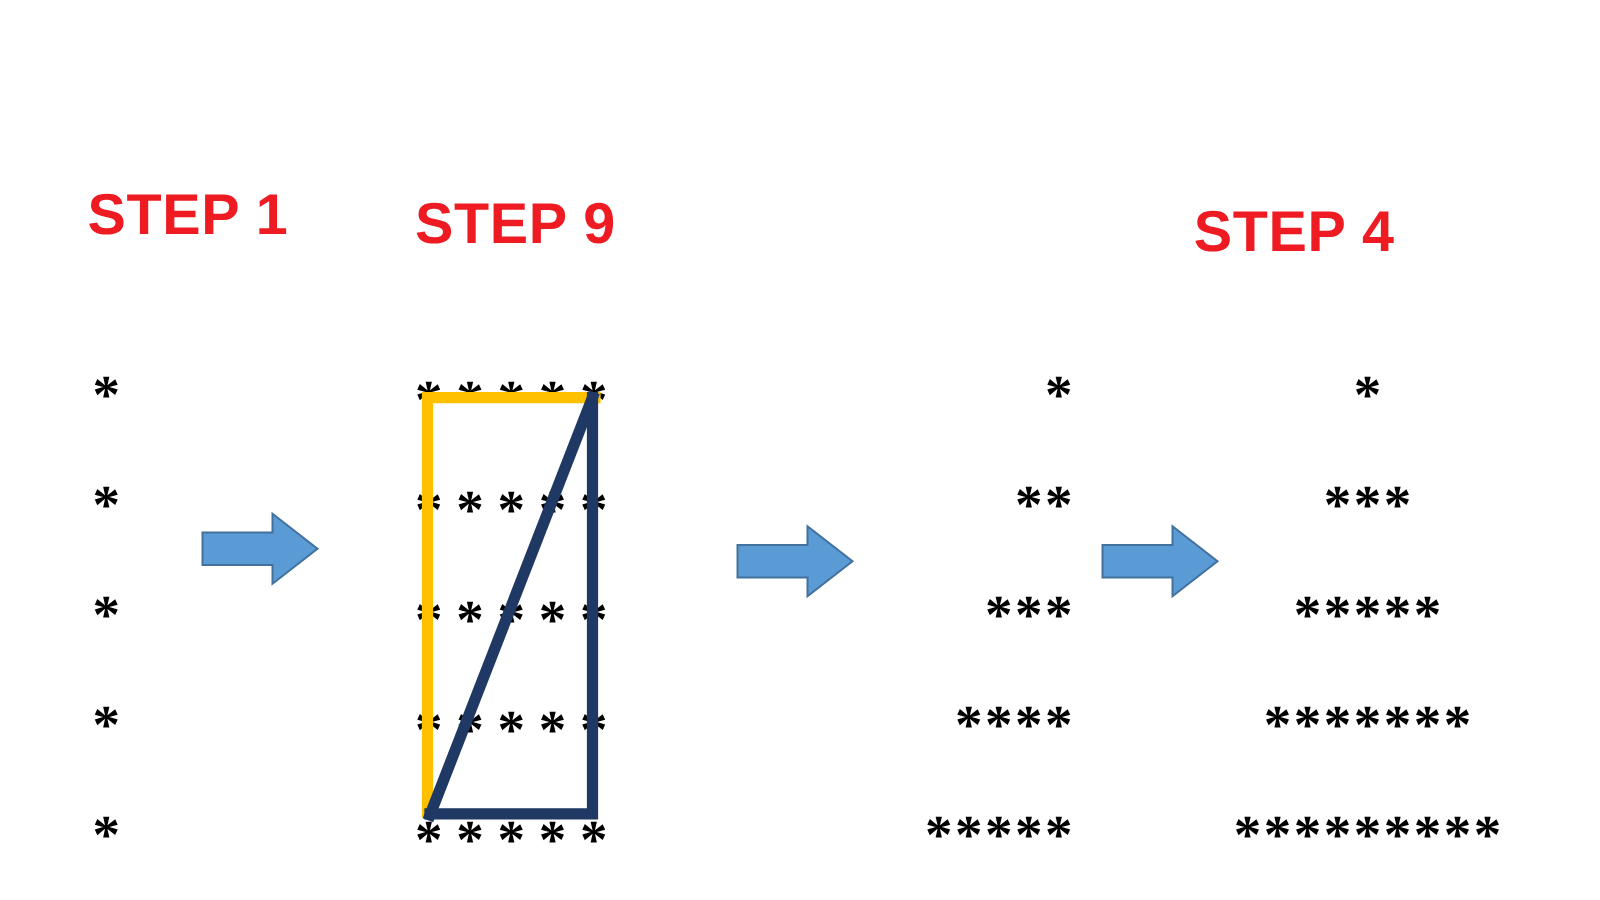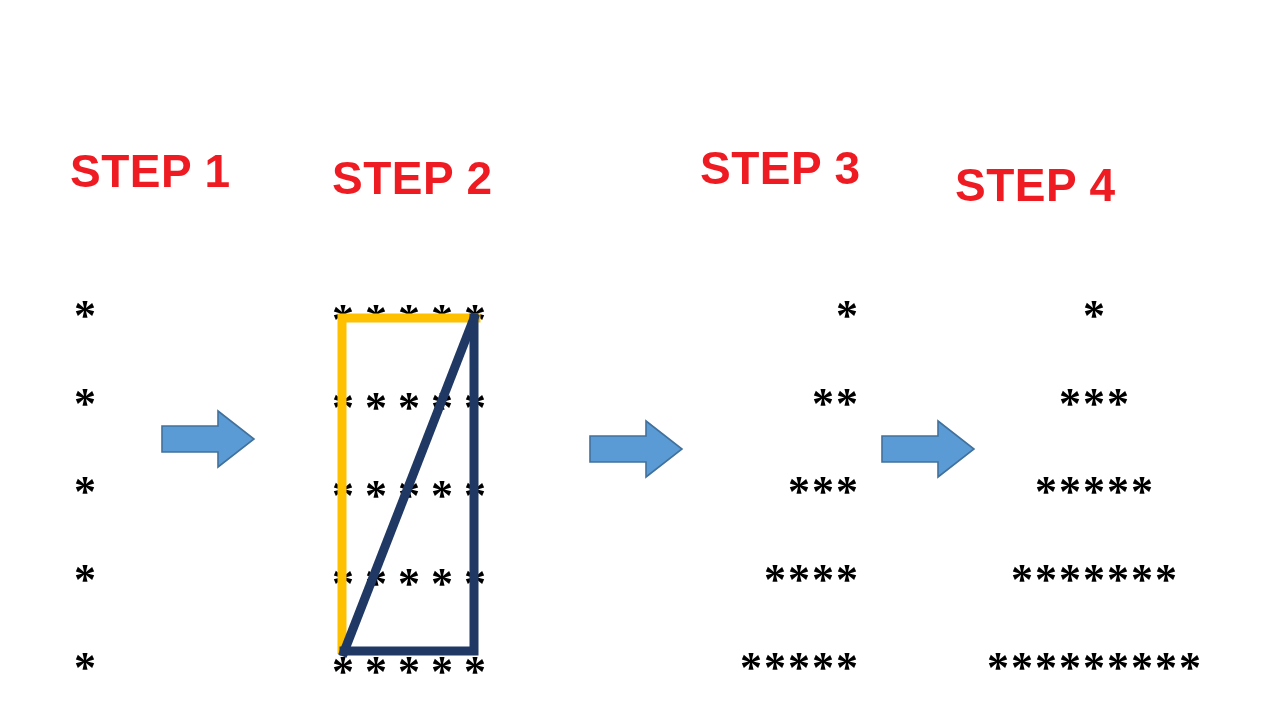--- a/index.html
+++ b/index.html
@@ -106,23 +106,22 @@
   #arrow-2 { left: 588px; top: 418px; }
   #arrow-3 { left: 880px; top: 418px; }
 </style>
 </head>
 <body>
 
 <div class="canvas">
 
   <div class="step-label" id="label-step-1">STEP 1</div>
 
-  <div class="step-label" id="label-step-2">STEP 2</div>
+  <div class="step-label" id="label-step-2">STEP 9</div>
 
-  <div class="step-label" id="label-step-3">STEP 3</div>
 
   <div class="step-label" id="label-step-4">STEP 4</div>
 
   <div class="ascii-block" id="art-step-1"><div>*</div><div>*</div><div>*</div><div>*</div><div>*</div></div>
 
   <div class="ascii-block" id="art-step-2"><div>* * * * *</div><div>* * * * *</div><div>* * * * *</div><div>* * * * *</div><div>* * * * *</div></div>
 
   <svg id="step2-overlay" viewBox="0 0 200 390">
 
     <polyline points="22,28 22,364 22,28 156,28" fill="none" stroke="#ffc000" stroke-width="9" stroke-linecap="square" stroke-linejoin="miter"></polyline>

